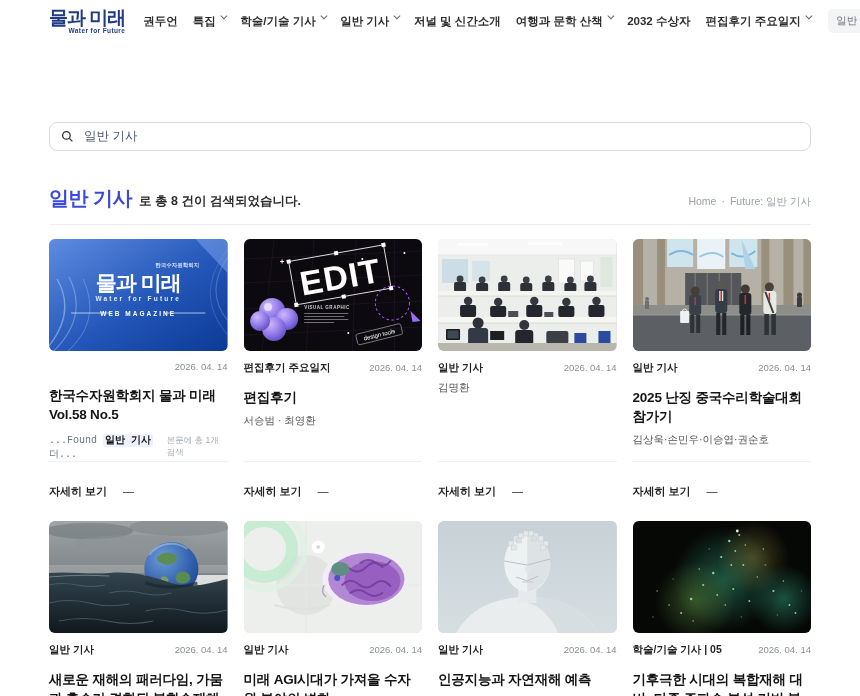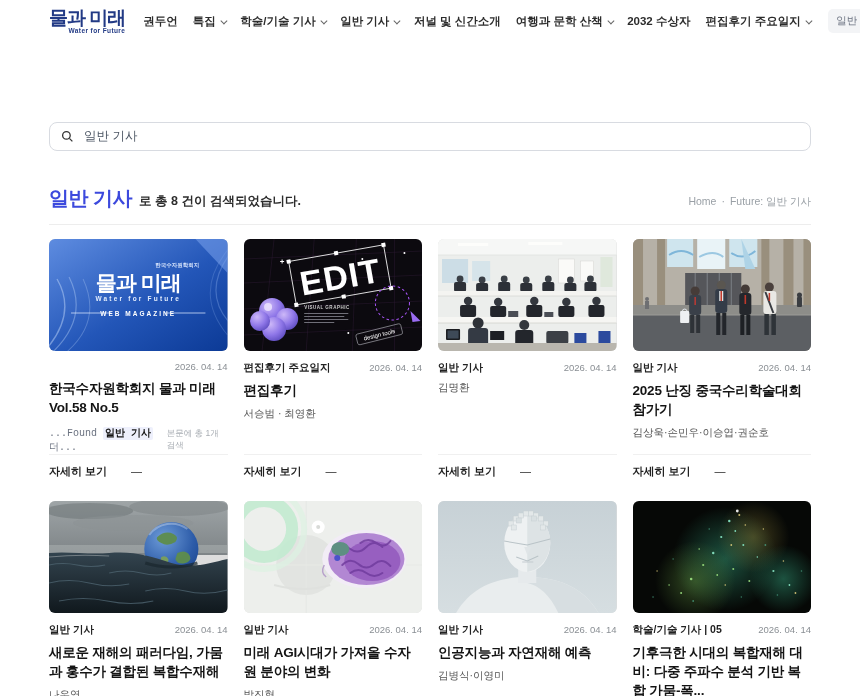--- a/index.html
+++ b/index.html
@@ -11,21 +11,21 @@
   }
   .container { width:762px; margin:0 auto; }
 
   
   .header { height:42px; background:#fff; }
   .header-inner { display:flex; align-items:center; height:42px; gap:18px; }
   .logo { display:flex; flex-direction:column; line-height:1; cursor:pointer; flex:0 0 auto; }
   .logo-main { font-size:19px; font-weight:800; letter-spacing:-1px; color:#223a85; }
   .logo-sub { font-size:6.5px; font-weight:700; color:#223a85; letter-spacing:.4px; margin-top:1px; text-align:right; }
   .nav { display:flex; align-items:center; gap:15px; flex:1 1 auto; }
-  .nav-item { font-size:11.5px; font-weight:600; color:#2c2c2c; white-space:nowrap; cursor:pointer; display:flex; align-items:center; }
+  .nav-item { font-size:11.5px; font-weight:600; color:#2c2c2c; white-space:nowrap; cursor:pointer; display:flex; align-items:flex-start; }
   .chev { width:4.5px; height:4.5px; border-right:1.2px solid #666; border-bottom:1.2px solid #666; transform:rotate(45deg) translateY(-1px); margin-left:5px; display:inline-block; }
   .mini-search { display:flex; align-items:stretch; flex:0 0 auto; height:24px; }
   .mini-search input {
     width:96px; border:none; background:#f3f4f6; border-radius:5px 0 0 5px;
     font-size:10.5px; color:#6b7280; padding:0 8px; outline:none;
     font-family:"Liberation Sans","DejaVu Sans",sans-serif;
   }
 
   
   .hero-search { margin-top:80px; }
@@ -47,27 +47,27 @@
   .breadcrumb { font-size:10.5px; color:#9aa0a6; display:flex; gap:5px; }
 
   
   .grid { margin-top:14px; display:grid; grid-template-columns:repeat(4,1fr); column-gap:16px; row-gap:22px; }
   .card { display:flex; flex-direction:column; min-height:228px; }
   .thumb { width:100%; height:112px; border-radius:6px; overflow:hidden; cursor:pointer; display:block; background:#ddd; }
   .thumb svg { display:block; width:100%; height:112px; }
   .meta { display:flex; justify-content:space-between; align-items:baseline; margin-top:10px; min-height:12px; }
   .cat { font-size:10.5px; font-weight:700; color:#222; }
   .date { font-size:9.5px; color:#8a8f94; }
-  .title { margin-top:7px; font-size:13.5px; font-weight:700; color:#141414; line-height:1.4; letter-spacing:-0.2px; cursor:pointer; }
+  .title { margin-top:14px; font-size:13.5px; font-weight:700; color:#141414; line-height:1.4; letter-spacing:-0.2px; cursor:pointer; }
   .author { margin-top:6px; font-size:10.5px; color:#555; }
   .snippet-row { margin-top:8px; display:flex; justify-content:space-between; align-items:baseline; }
   .snippet { font-size:10px; color:#6b7280;font-family:Liberation Mono, monospace; }
   .snippet b { color:#141414; background:#eef0fc; padding:1px 2px; border-radius:2px; }
   .match-note { font-size:8.5px; color:#a8adb3; }
-  .card-footer { margin-top:auto; border-top:1px solid #f0f0f0; padding-top:9px; display:flex; align-items:center; gap:24px; cursor:pointer; }
+  .card-footer { margin-top:auto; border-top:1px solid #f0f0f0; padding-top:22px; display:flex; align-items:center; gap:16px; cursor:pointer; }
   .read-more { font-size:11px; font-weight:700; color:#1f1f1f; }
   .dash { font-size:11px; color:#1f1f1f; }
 </style>
 </head>
 <body>
 
 <div class="header">
   <div class="container header-inner">
     <div class="logo">
       <span class="logo-main">물과 미래</span>

